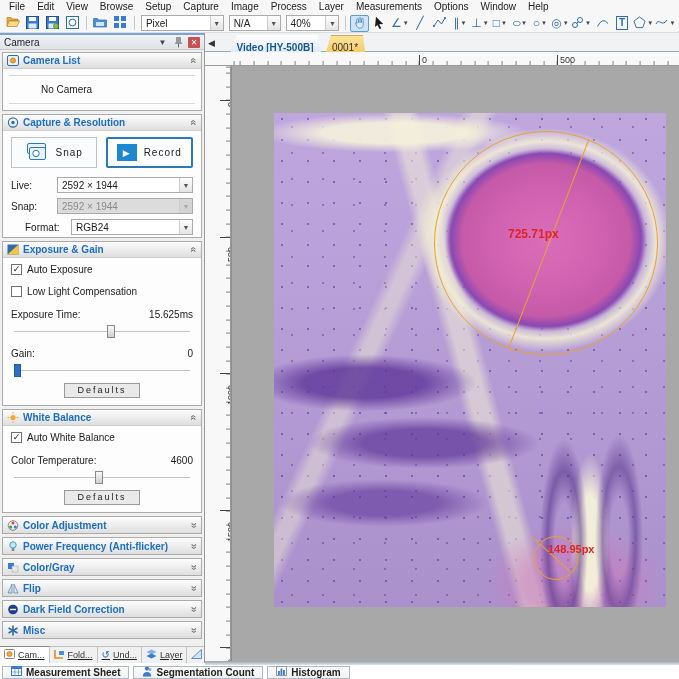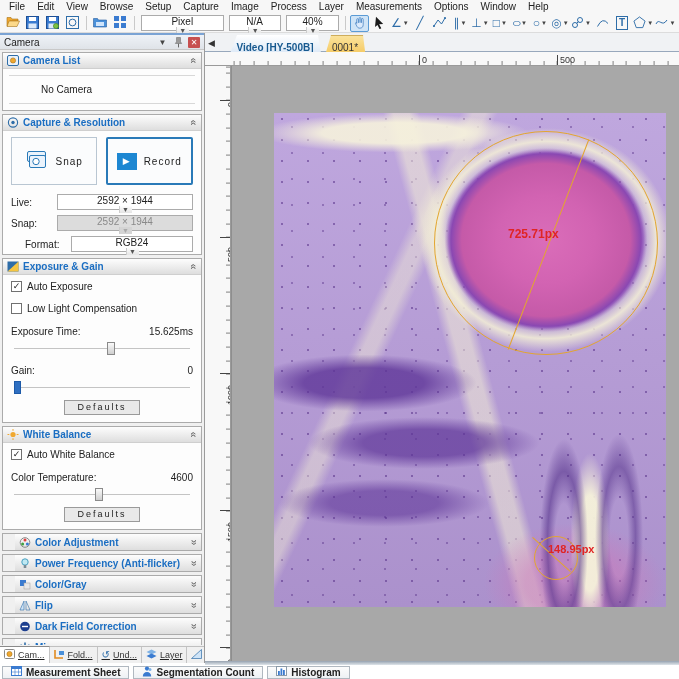--- a/index.html
+++ b/index.html
@@ -9,43 +9,43 @@
   
   #menubar{position:absolute;left:0;top:0;width:679px;height:14px;background:#f7f7f7;display:flex;align-items:center;padding-left:3px;}
   #menubar .mi{padding:0 6px;line-height:14px;cursor:default;}
 
   
   #toolbar{position:absolute;left:0;top:14px;width:679px;height:19px;background:#f7f7f7;border-bottom:1px solid #dcdcdc;display:flex;align-items:center;padding:0 3px;gap:1px;}
   .tbtn{min-width:19px;height:17px;display:flex;align-items:center;justify-content:center;border:1px solid transparent;border-radius:2px;color:#2e6da8;font-size:11px;}
   .tbtn.active{background:#cfe4f7;border-color:#5b9bd5;}
   .tsep{width:1px;height:14px;background:#c9c9c9;margin:0 3px;}
   .drop{font-size:6px;color:#444;margin-left:1px;}
-  .combo{height:16px;background:#fff;border:1px solid #ababab;display:flex;align-items:center;margin:0 2px;flex-direction:column;}
+  .combo{height:16px;background:#fff;border:1px solid #ababab;display:flex;align-items:center;margin:0 2px;}
   .combo .val{padding:0 4px;flex:1;white-space:nowrap;}
   .combo .arrow{width:13px;height:100%;background:linear-gradient(#fdfdfd,#e4e4e4);border-left:1px solid #ccc;display:flex;align-items:center;justify-content:center;font-size:7px;color:#555;}
   .glyph{font-size:12px;line-height:12px;color:#2e6da8;}
   .boxT{border:1px solid #2e6da8;padding:0 2px;font-size:10px;font-weight:bold;color:#2e6da8;line-height:12px;}
 
   
   #panel{position:absolute;left:0;top:33px;width:205px;height:630px;background:#f0f0f0;border-right:1px solid #9b9b9b;}
   #panel-title{height:17px;background:linear-gradient(#eef2f7,#dfe3e8);border-top:2px solid #7aa3d4;border-bottom:1px solid #c8c8c8;display:flex;align-items:center;padding:0 4px;gap:3px;}
   #panel-title .t{flex:1;}
   .titleico{width:13px;height:12px;display:flex;align-items:center;justify-content:center;color:#444;font-size:8px;}
   .closebox{width:12px;height:11px;background:#c75050;color:#fff;font-size:8px;display:flex;align-items:center;justify-content:center;border-radius:1px;}
   #sections{position:absolute;top:19px;left:2px;right:2px;bottom:18px;overflow:hidden;}
   .sec{border:1px solid #ababab;background:#fdfdfd;margin-bottom:3px;}
-  .sec.collapsed{background:transparent;padding-left:12px;}
+  .sec.collapsed{background:transparent;}
   .sec-h{height:16px;background:linear-gradient(#fdfdfd,#dedede);display:flex;align-items:center;padding:0 4px;gap:4px;}
   .sec .sec-h{border-bottom:1px solid #cfcfcf;}
   .sec.collapsed .sec-h{border-bottom:none;}
   .sec-h .st{flex:1;color:#1b6ec2;font-weight:bold;white-space:nowrap;overflow:hidden;}
   .chev{display:inline-block;color:#555;font-size:10px;transform:rotate(90deg);}
   .chev.down{transform:rotate(-90deg);}
   .capbtns{display:flex;gap:9px;padding:6px 8px 7px;}
-  .bigbtn{flex:1;height:48px;display:flex;align-items:center;justify-content:center;gap:7px;background:#fbfcfd;border:1px solid #b9c6d2;letter-spacing:1px;}
+  .bigbtn{flex:1;height:31px;display:flex;align-items:center;justify-content:center;gap:7px;background:#fbfcfd;border:1px solid #b9c6d2;letter-spacing:1px;}
   #record-btn{border:2px solid #2a7ab8;border-radius:2px;}
   .recico{width:20px;height:17px;background:#1d87d2;display:flex;align-items:center;justify-content:center;color:#fff;font-size:9px;}
   .frow{display:flex;align-items:center;padding:2px 8px;margin-bottom:1px;}
   .frow .lbl{width:46px;}
   .frow .combo{flex:1;margin:0;}
   .combo.disabled{background:#dcdcdc;color:#8a8a8a;}
   .combo.disabled .arrow{color:#aaa;background:#d4d4d4;}
   .chkrow{display:flex;align-items:center;gap:5px;padding:6px 8px 5px;}
   .cb{width:11px;height:11px;border:1px solid #707070;background:#fff;display:flex;align-items:center;justify-content:center;font-size:9px;color:#222;line-height:9px;}
   .kv{display:flex;justify-content:space-between;padding:7px 8px 2px;}

